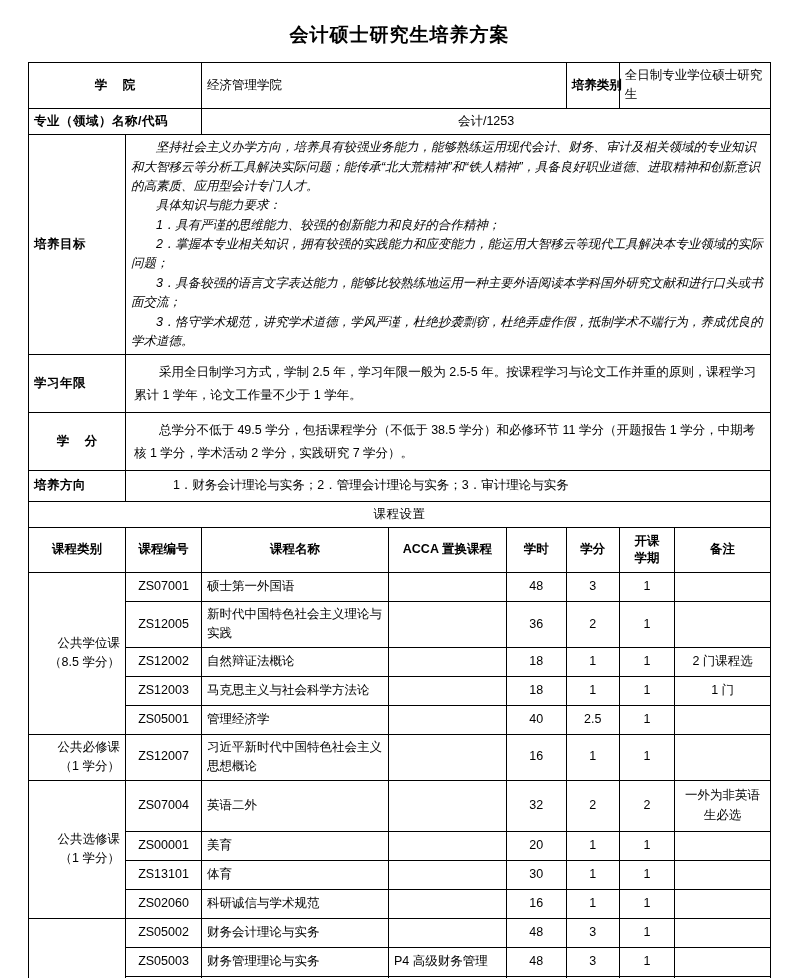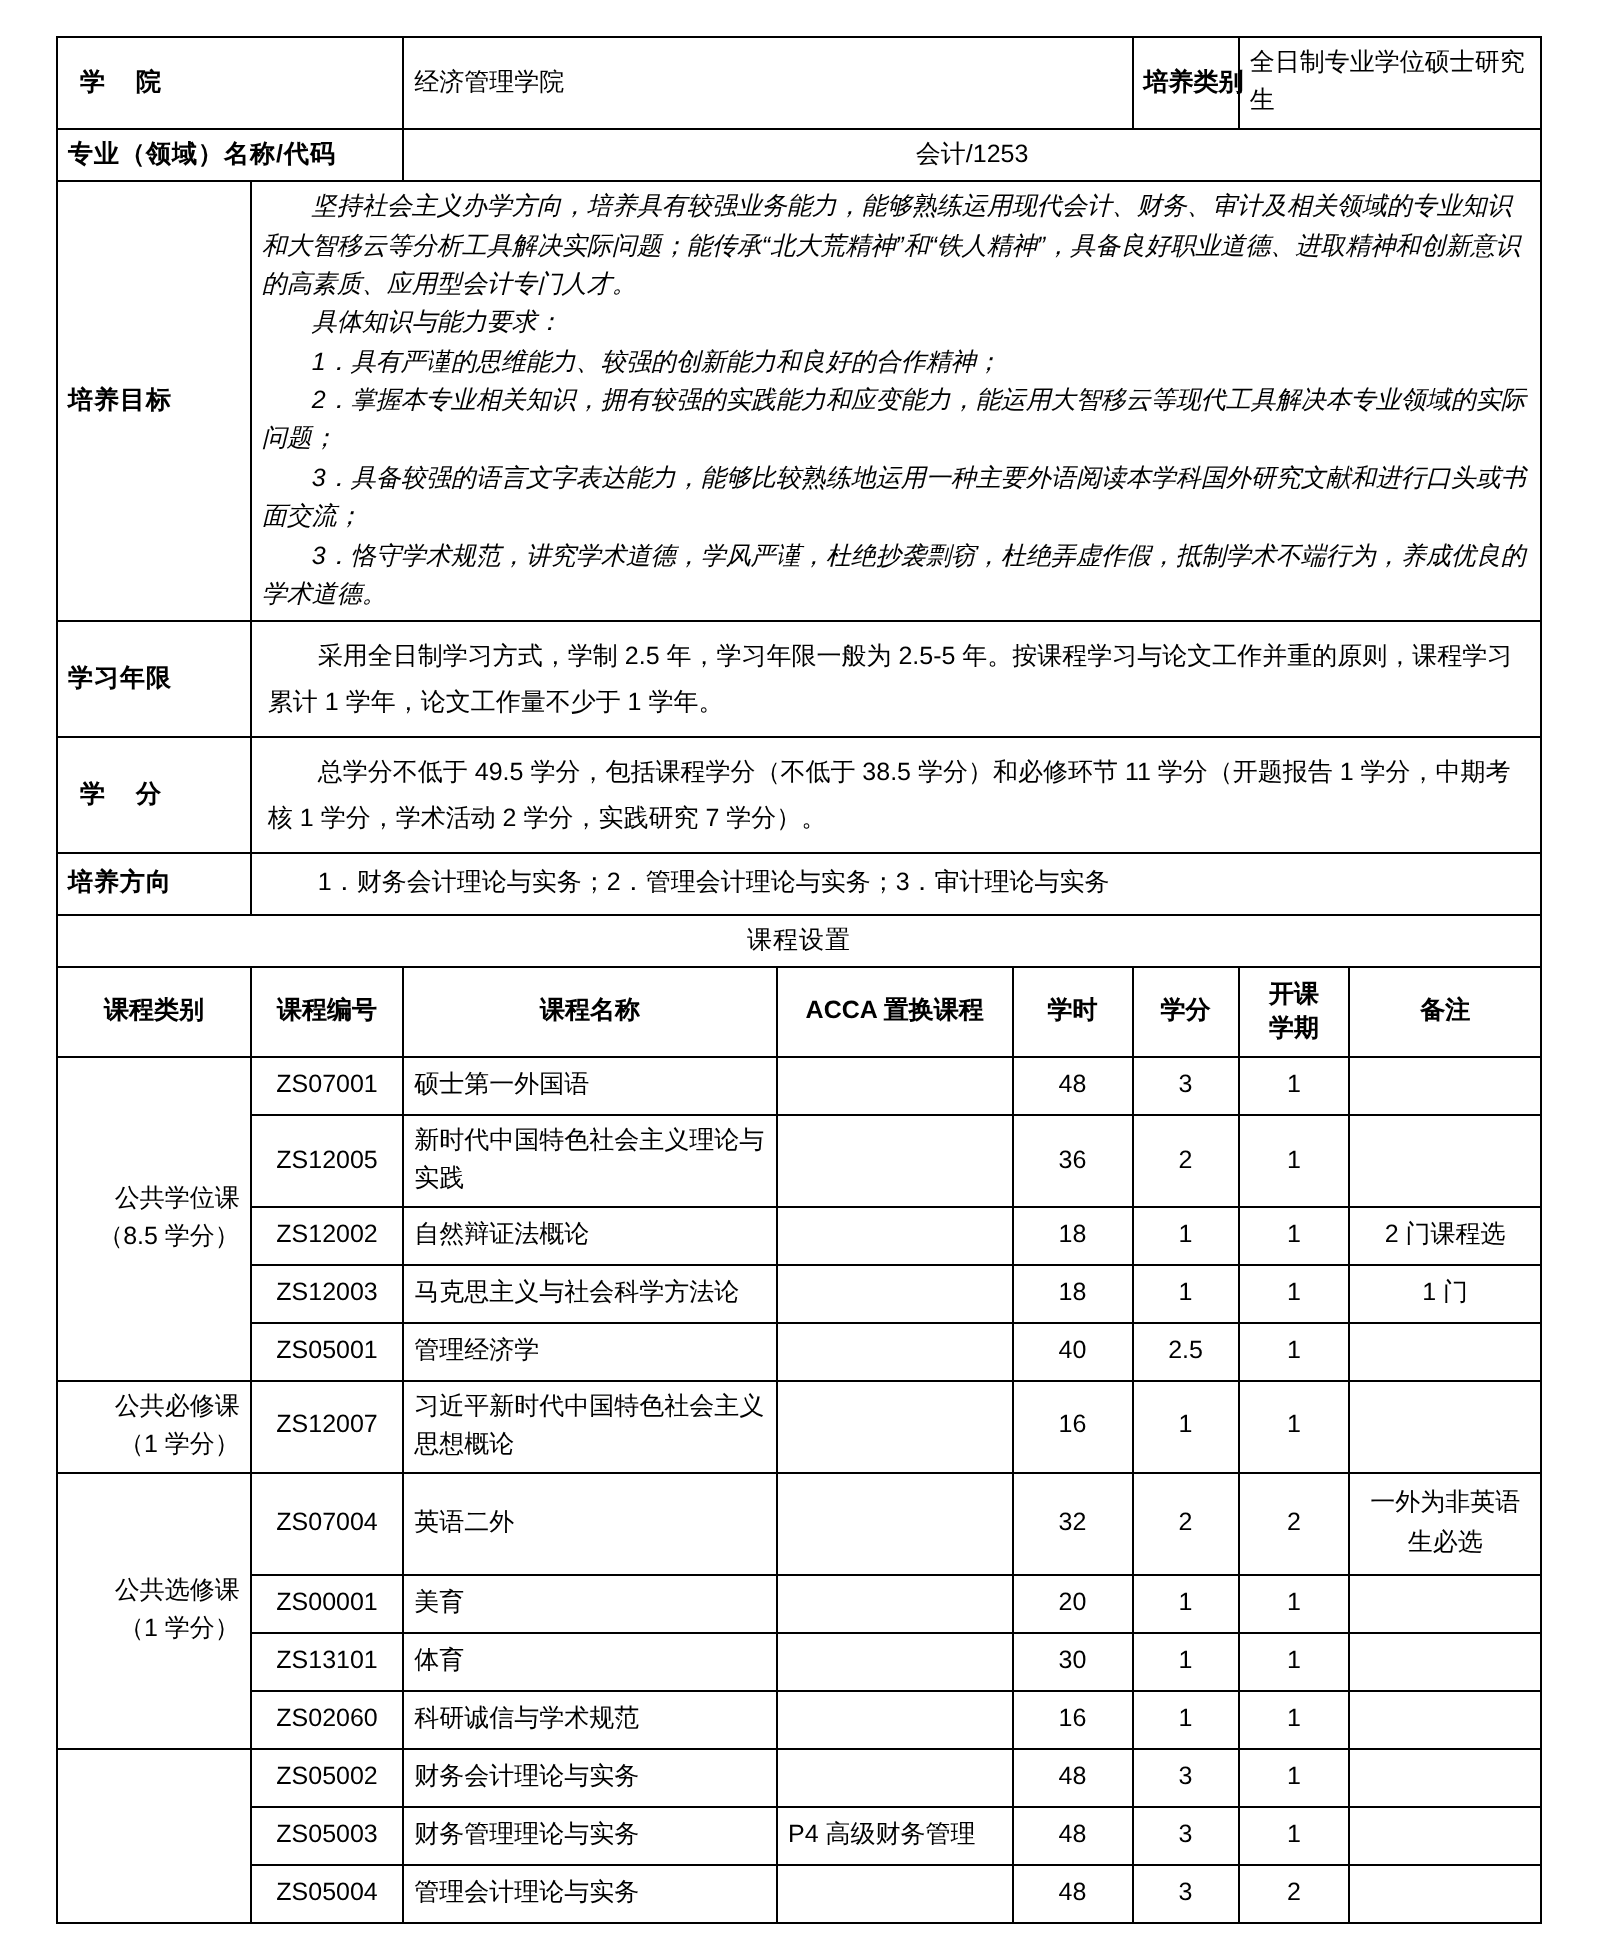--- a/index.html
+++ b/index.html
@@ -43,20 +43,21 @@
   }
   .ctr { text-align: center; }
   .lft { text-align: left; }
   .bold { font-weight: bold; margin-left: 44px; }
   .label-cell {
     text-align: left;
     font-weight: bold;
     letter-spacing: 0.5px;
   }
   .sp-label {
+    text-align: center;
     font-weight: bold;
     letter-spacing: 6px;
     text-indent: 6px;
   }
   .goal-body {
     text-align: left;
     padding: 6px 8px 6px 8px;
     line-height: 1.75;
   }
   .goal-body p {
@@ -81,20 +82,21 @@
   .courses td {
     height: 22px;
   }
   .two-line { line-height: 1.5; }
 </style>
 </head>
 <body>
 
 <div class="page">
 
+  <div class="doc-title">会计硕士研究生培养方案</div>
 
   <table class="main">
     <colgroup>
       <col style="width:84px">
       <col style="width:66px">
       <col style="width:162px">
       <col style="width:102px">
       <col style="width:52px">
       <col style="width:46px">
       <col style="width:48px">
@@ -130,21 +132,21 @@
         <td colspan="7" class="lft" style="padding:6px 8px;line-height:1.8;text-indent:2em">采用全日制学习方式，学制 2.5 年，学习年限一般为 2.5-5 年。按课程学习与论文工作并重的原则，课程学习累计 1 学年，论文工作量不少于 1 学年。</td>
       </tr>
 
       <tr>
         <td class="sp-label">学  分</td>
         <td colspan="7" class="lft" style="padding:6px 8px;line-height:1.8;text-indent:2em">总学分不低于 49.5 学分，包括课程学分（不低于 38.5 学分）和必修环节 11 学分（开题报告 1 学分，中期考核 1 学分，学术活动 2 学分，实践研究 7 学分）。</td>
       </tr>
 
       <tr>
         <td class="label-cell">培养方向</td>
-        <td colspan="7" class="lft" style="padding:5px 8px;text-indent:2em">1．财务会计理论与实务；2．管理会计理论与实务；3．审计理论与实务</td>
+        <td colspan="7" class="lft" style="padding:5px 22px;text-indent:2em">1．财务会计理论与实务；2．管理会计理论与实务；3．审计理论与实务</td>
       </tr>
 
       <tr>
         <td colspan="8" class="section-head">课程设置</td>
       </tr>
 
       <tr class="colhead">
         <td>课程类别</td>
         <td>课程编号</td>
         <td>课程名称</td>

